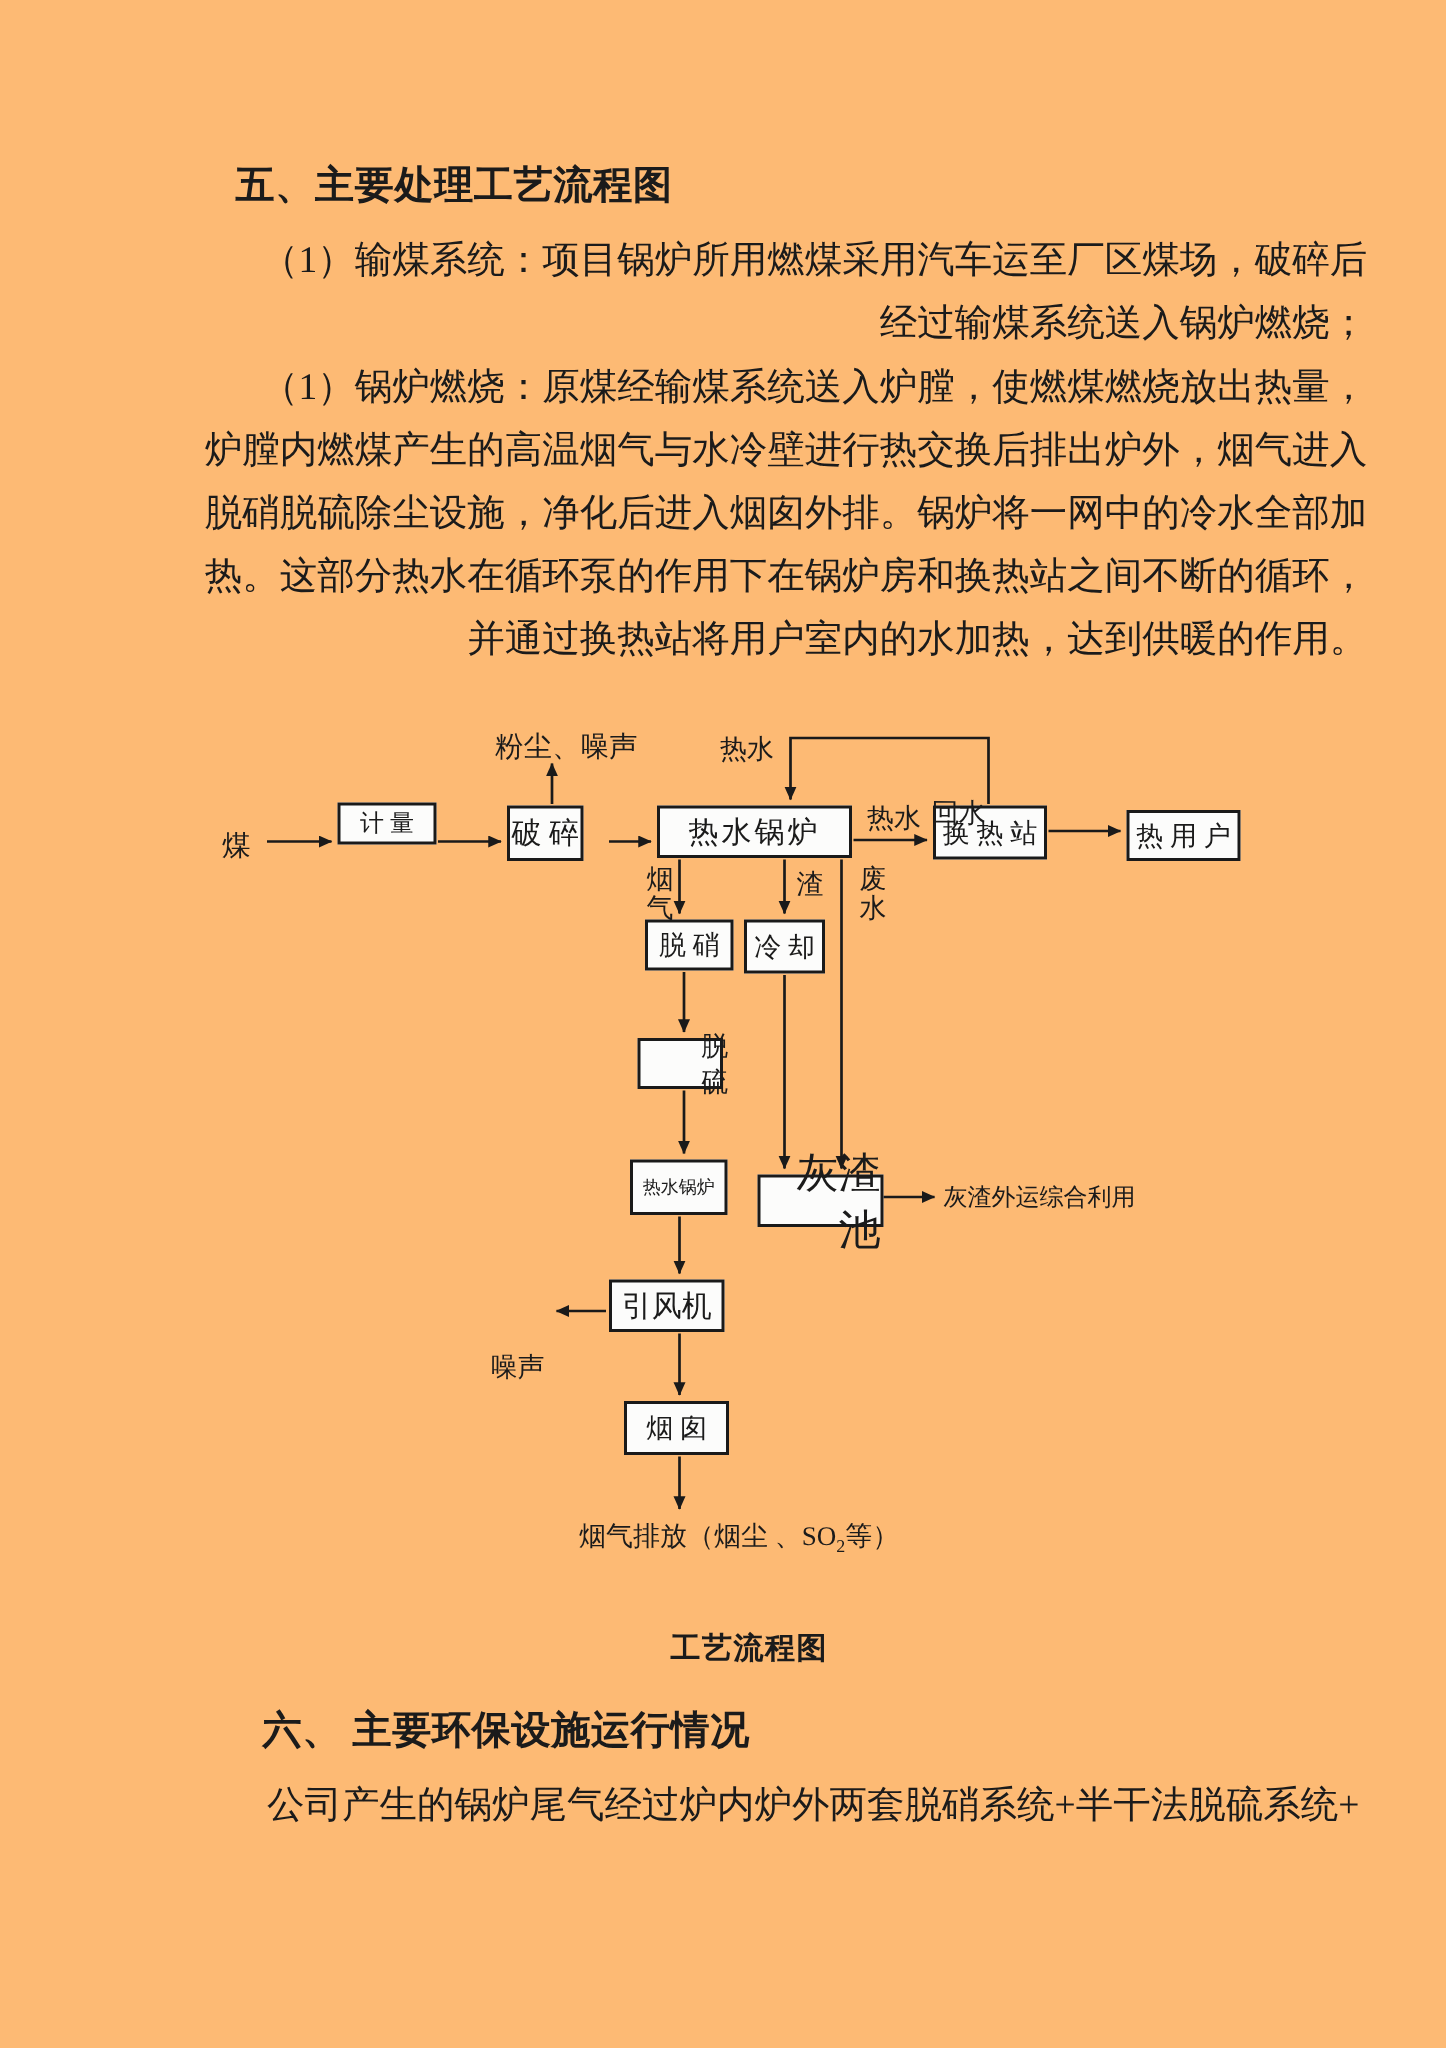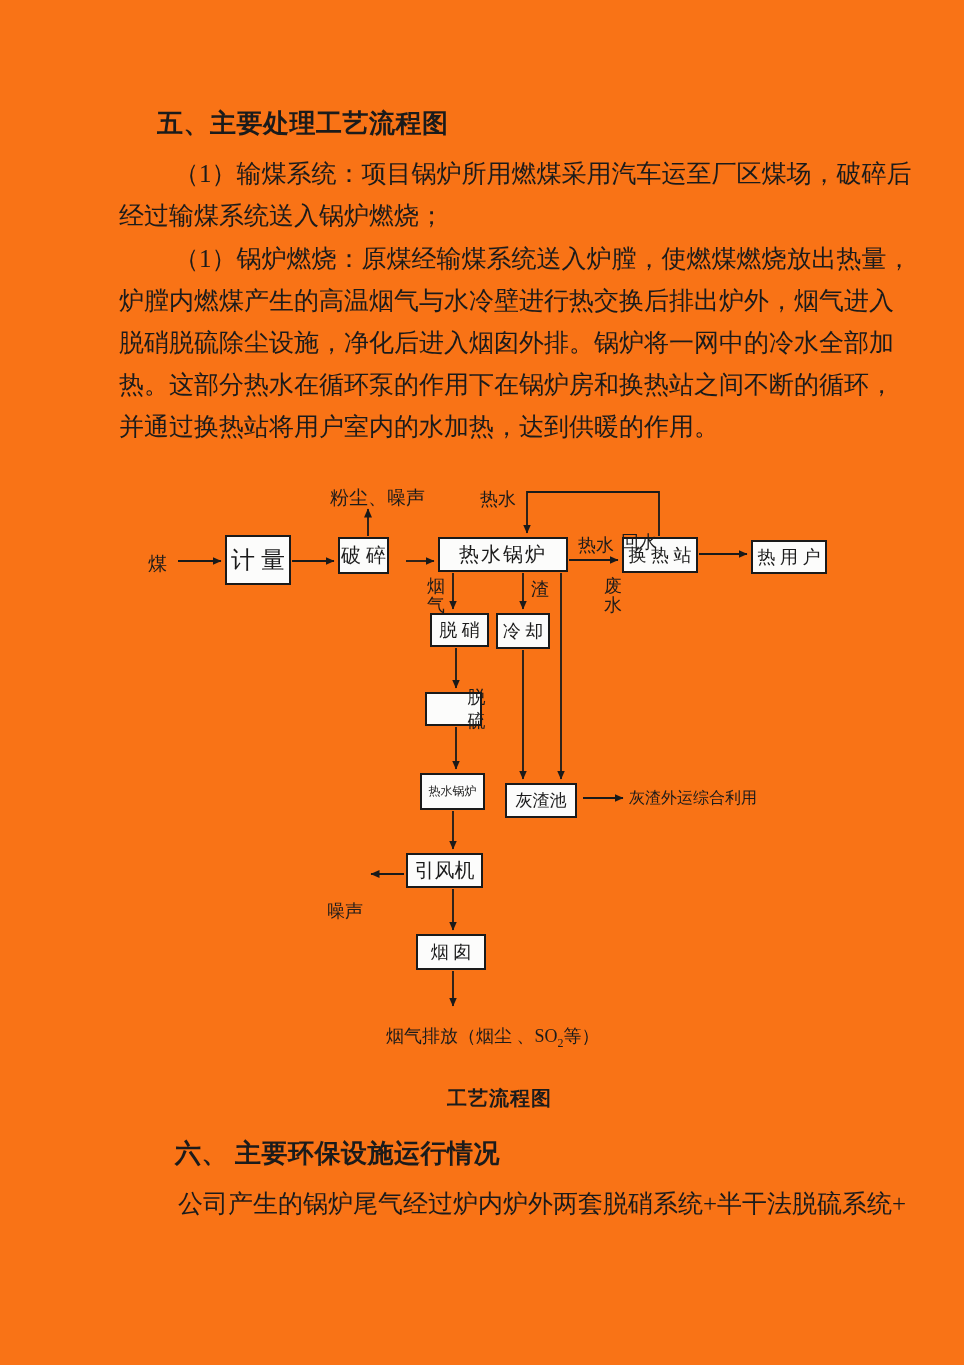--- a/index.html
+++ b/index.html
@@ -1,23 +1,24 @@
 <!DOCTYPE html>
 <html><head>
 <meta charset="utf-8">
 <style>
   html,body{margin:0;padding:0;background:#e8e8e8;}
   .page{
     position:relative;
     width:964px;height:1365px;
     margin:0 auto;
-    background:#f97316;
+    background:#fdba74;
     font-family:"Liberation Serif", serif;
     color:#1b1b1b;
     overflow:hidden;
+    text-align:right;
   }
   .abs{position:absolute;white-space:nowrap;}
   .h1{font-weight:bold;font-size:26px;letter-spacing:0.5px;}
   .bodyline{font-size:25px;line-height:42px;white-space:nowrap;}
   .indent{padding-left:55px;}
   .caption{font-weight:bold;font-size:20px;letter-spacing:1px;}
   .fbox{
     position:absolute;
     border:2px solid #1a1a1a;
     background:#fcfcfb;
@@ -72,44 +73,44 @@
       <line x1="456" y1="648" x2="456" y2="688" marker-end="url(#ah)"></line>
       <line x1="456" y1="727" x2="456" y2="769" marker-end="url(#ah)"></line>
       <line x1="453" y1="811" x2="453" y2="849" marker-end="url(#ah)"></line>
       <line x1="404" y1="874" x2="371" y2="874" marker-end="url(#ah)"></line>
       <line x1="453" y1="889" x2="453" y2="930" marker-end="url(#ah)"></line>
       <line x1="453" y1="971" x2="453" y2="1006" marker-end="url(#ah)"></line>
       <line x1="583" y1="798" x2="623" y2="798" marker-end="url(#ah)"></line>
     </g>
   </svg>
 
-  <div class="fbox" style="left:225px;top:535px;width:66px;height:50px;font-size:24px;">计 量</div>
+  <div class="fbox" style="left:225px;top:535px;width:66px;height:28px;font-size:16px;">计 量</div>
   <div class="fbox" style="left:338px;top:537px;width:51px;height:37px;font-size:20px;">破 碎</div>
   <div class="fbox" style="left:438px;top:537px;width:130px;height:35px;font-size:20px;letter-spacing:2px;">热水锅炉</div>
   <div class="fbox" style="left:622px;top:537px;width:76px;height:36px;">换 热 站</div>
   <div class="fbox" style="left:751px;top:540px;width:76px;height:34px;">热 用 户</div>
   <div class="fbox" style="left:430px;top:613px;width:59px;height:34px;">脱 硝</div>
   <div class="fbox" style="left:496px;top:613px;width:54px;height:36px;">冷 却</div>
   <div class="fbox" style="left:425px;top:692px;width:57px;height:34px;padding-left:46px;">脱 硫</div>
   <div class="fbox" style="left:420px;top:773px;width:65px;height:37px;font-size:12px;">热水锅炉</div>
-  <div class="fbox" style="left:505px;top:783px;width:72px;height:35px;font-size:17px;">灰渣池</div>
+  <div class="fbox" style="left:505px;top:783px;width:84px;height:35px;font-size:28px;">灰渣池</div>
   <div class="fbox" style="left:406px;top:853px;width:77px;height:35px;font-size:20px;">引风机</div>
   <div class="fbox" style="left:416px;top:934px;width:70px;height:36px;font-size:18px;">烟 囱</div>
 
   <div class="lbl" style="left:148px;top:551px;font-size:19px;">煤</div>
   <div class="lbl" style="left:330px;top:485px;font-size:19px;">粉尘、噪声</div>
   <div class="lbl" style="left:480px;top:487px;">热水</div>
   <div class="lbl" style="left:621px;top:510px;margin-top:20px;">回水</div>
   <div class="lbl" style="left:578px;top:533px;">热水</div>
   <div class="lbl stack" style="left:427px;top:577px;">烟气</div>
   <div class="lbl" style="left:531px;top:577px;">渣</div>
-  <div class="lbl stack" style="left:569px;top:577px;margin-left:35px;">废水</div>
+  <div class="lbl stack" style="left:569px;top:577px;">废水</div>
   <div class="lbl" style="left:327px;top:863px;margin-top:36px;">噪声</div>
   <div class="lbl" style="left:629px;top:788px;font-size:16px;">灰渣外运综合利用</div>
-  <div class="lbl" style="left:386px;top:1012px;margin-top:12px;">
+  <div class="lbl" style="left:386px;top:1012px;">
     <span>烟气排放（烟尘 、SO</span><sub class="so2">2</sub><span>等）</span>
   </div>
 
   <div class="abs caption" style="left:447px;top:1085px;">工艺流程图</div>
 
   <div class="abs h1" style="left:175px;top:1136px;">六、 主要环保设施运行情况</div>
 
   <div class="abs bodyline" style="left:178px;top:1183px;">公司产生的锅炉尾气经过炉内炉外两套脱硝系统+半干法脱硫系统+</div>
 
 </div>

